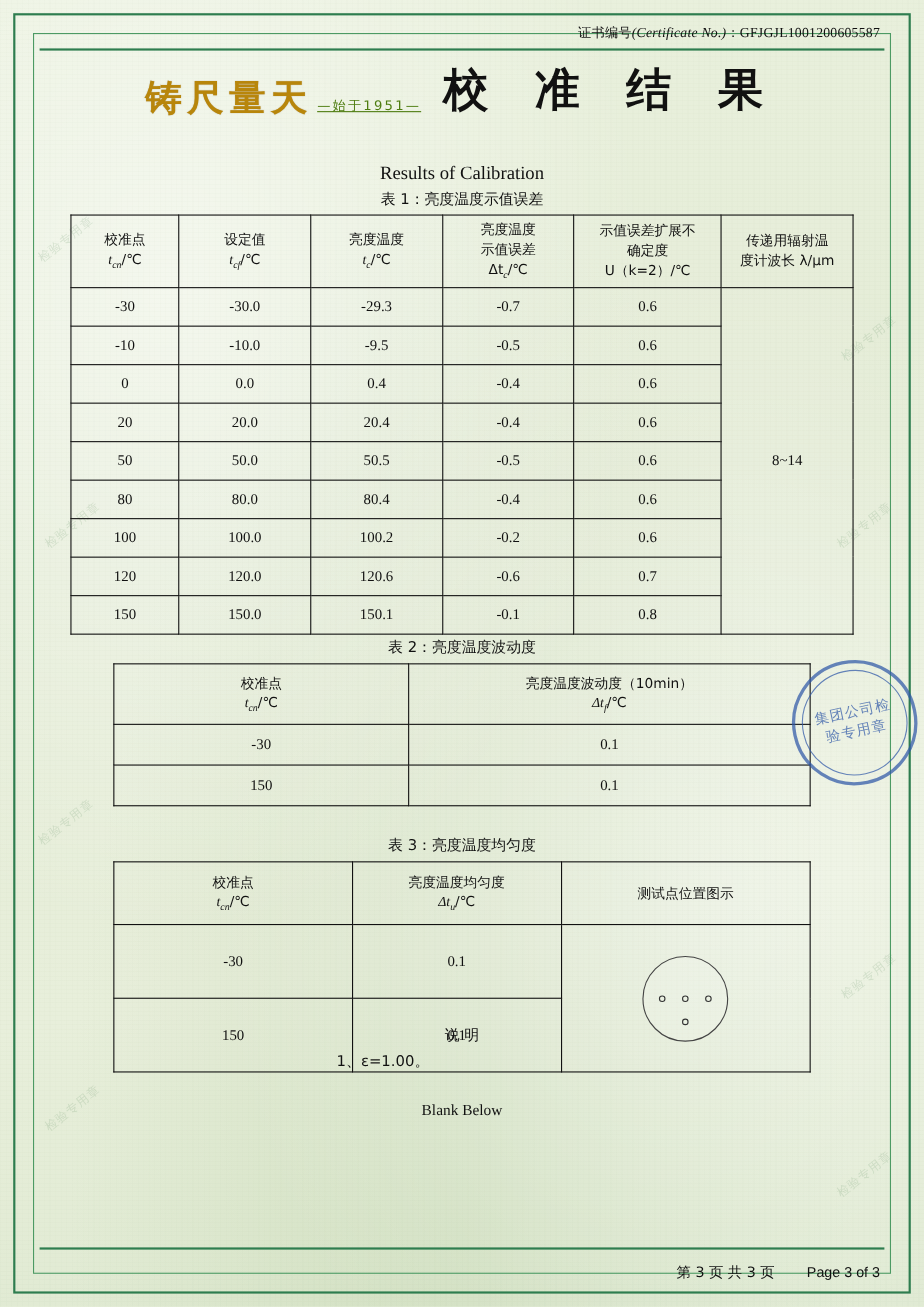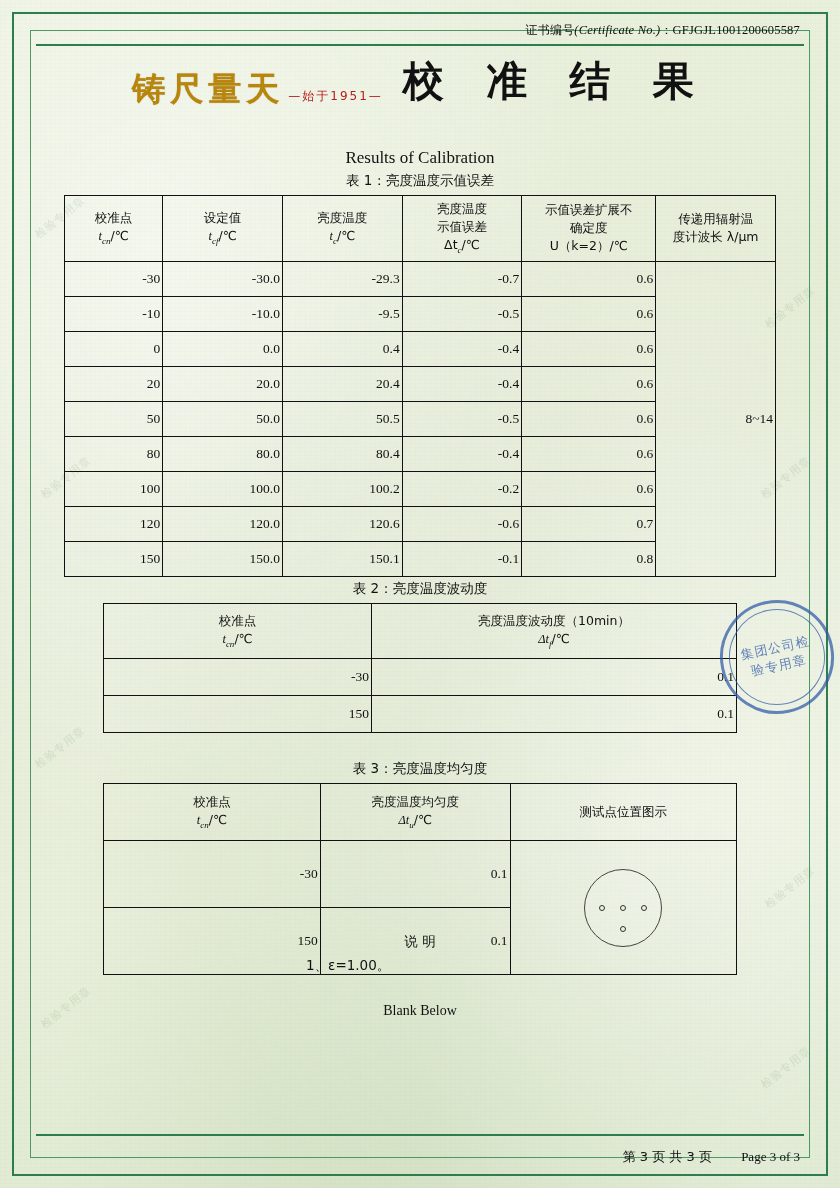--- a/index.html
+++ b/index.html
@@ -88,23 +88,24 @@
     font-size: 33px;
     font-weight: bold;
     color: #b8860b;
     letter-spacing: 5px;
     line-height: 1.05;
     text-shadow: 0 0 1px rgba(120,80,10,.5);
   }
   .logo-sub {
     font-family: "DejaVu Sans", sans-serif;
     font-size: 12px;
-    color: #b91c1c;
+    color: #4d7c0f;
     letter-spacing: 2px;
     margin-top: 2px;
+    text-decoration: underline;
   }
   .main-title {
     display: inline-block;
     vertical-align: middle;
     font-family: "DejaVu Sans", sans-serif;
     font-size: 41px;
     font-weight: bold;
     letter-spacing: 14px;
     color: #111;
     position: relative;
@@ -136,21 +137,20 @@
     text-align: center;
     vertical-align: middle;
     font-family: "DejaVu Sans", sans-serif;
     font-size: 12.5px;
     padding: 4px 2px;
     font-weight: normal;
   }
   table.grid td.num, table.grid th.num {
     font-family: "Liberation Serif", serif;
     font-size: 13.5px;
-    text-align: right;
   }
   .hdr-cell { line-height: 1.45; height: 56px; }
   .hdr-cell .l1 { display: block; }
   .hdr-cell .l2 { display: block; }
   .hdr-cell .l3 { display: block; }
   .it { font-style: italic; font-family: "Liberation Serif", serif; }
   .sub { font-size: 9px; vertical-align: sub; font-style: italic; font-family: "Liberation Serif", serif;}
 
   #table1-wrap { position: absolute; top: 172px; left: 36px; right: 36px; }
   #table1 { width: 712px; }
@@ -231,21 +231,21 @@
     border-top: 2px solid #2e7d4f;
   }
   .footer {
     position: absolute;
     bottom: 22px;
     right: 40px;
     font-size: 13px;
     white-space: nowrap;
   }
   .footer .cn { font-family: "DejaVu Sans", sans-serif; font-size: 13px; }
-  .footer .en { font-family: Liberation Serif, serif; margin-left: 26px; }
+  .footer .en { font-family: Liberation Sans, sans-serif; margin-left: 26px; }
 
   
   .stamp {
     position: absolute;
     right: 6px;
     top: 600px;
     width: 108px;
     height: 108px;
     border: 3px solid #2f58a8;
     border-radius: 50%;

